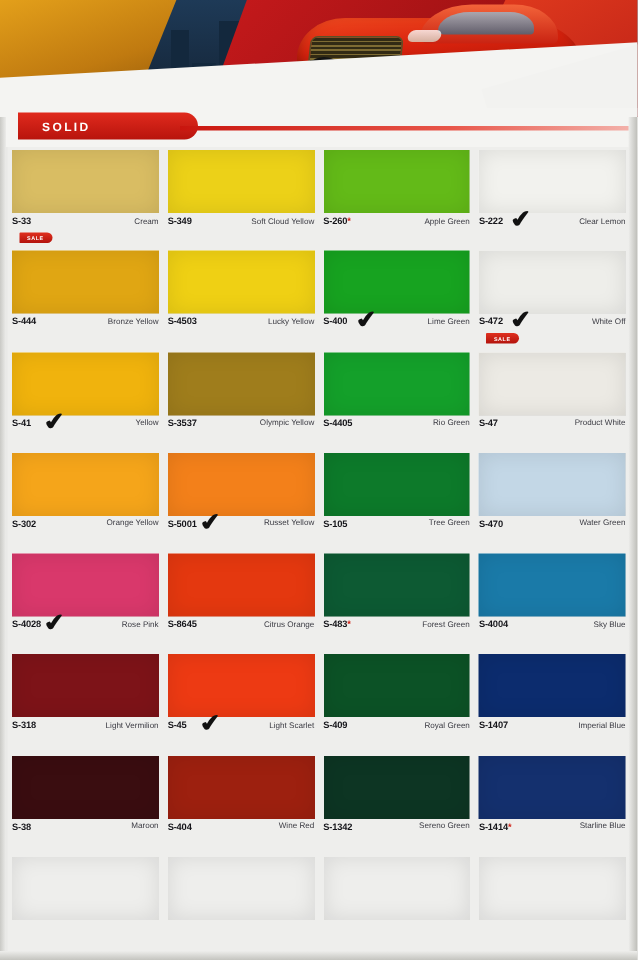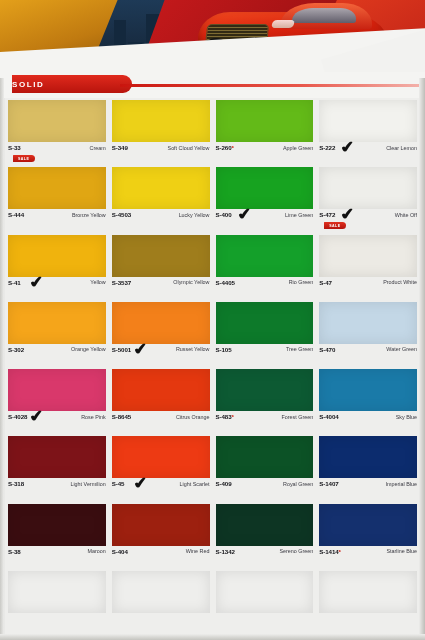--- a/index.html
+++ b/index.html
@@ -94,20 +94,21 @@
     background:#f4f4f2;
   }
   #solid-banner {
     position:absolute; left:12px; top:3px; width:120px; height:18px;
     background:linear-gradient(180deg,#e02a1d 0%,#b8140d 100%);
     border-radius:0 9px 9px 0;
     display:flex; align-items:center;
   }
   #solid-banner .label {
     color:#fff; font-size:8px; font-weight:bold; letter-spacing:1.6px;
+    padding-left:16px;
   }
   #banner-rule {
     position:absolute; left:120px; top:12px; width:300px; height:3px;
     background:linear-gradient(90deg,#c9150e 0%,#e8564a 60%,#f3b1aa 100%);
   }
 
   
   #swatch-grid {
     position:absolute; left:5px; top:98px; width:415px; height:538px;
     display:grid;

